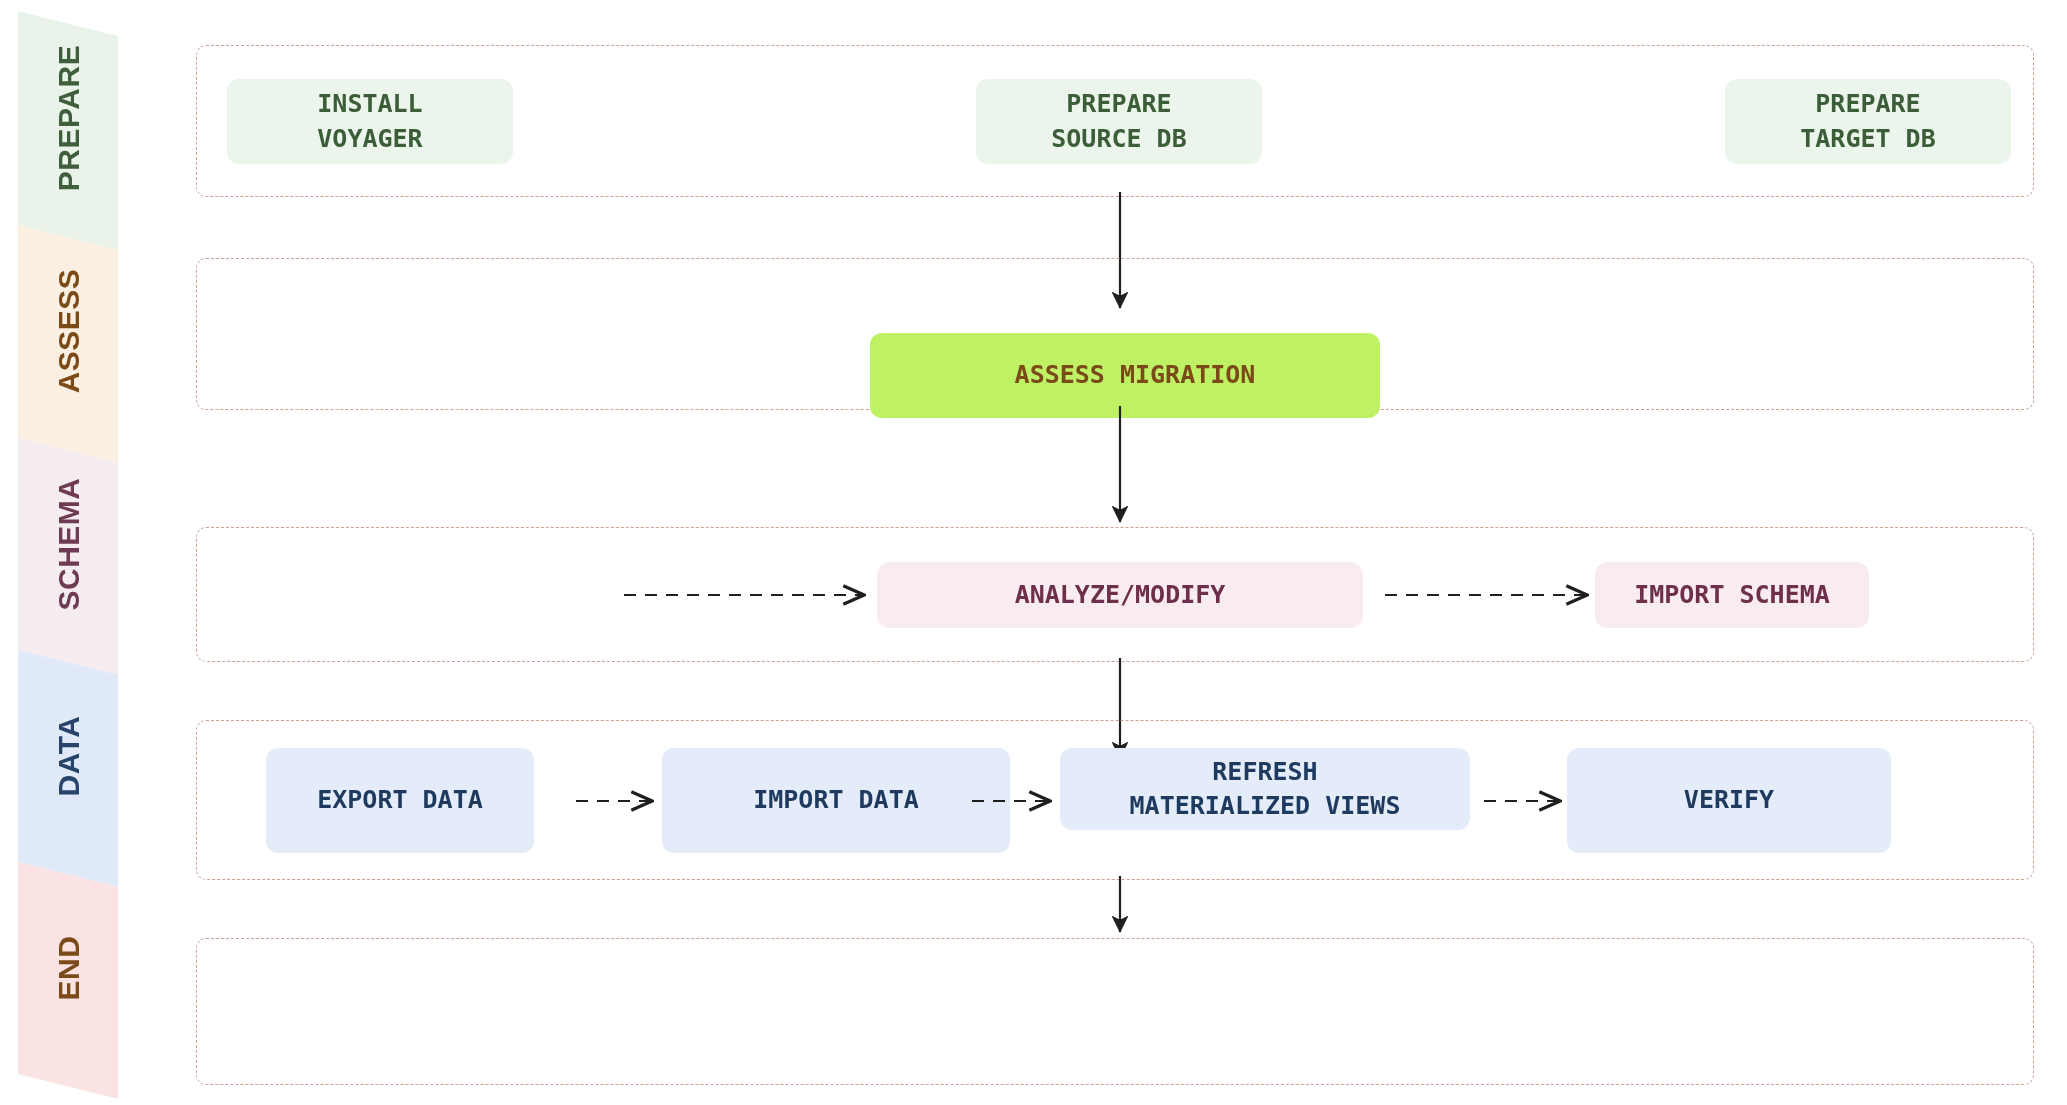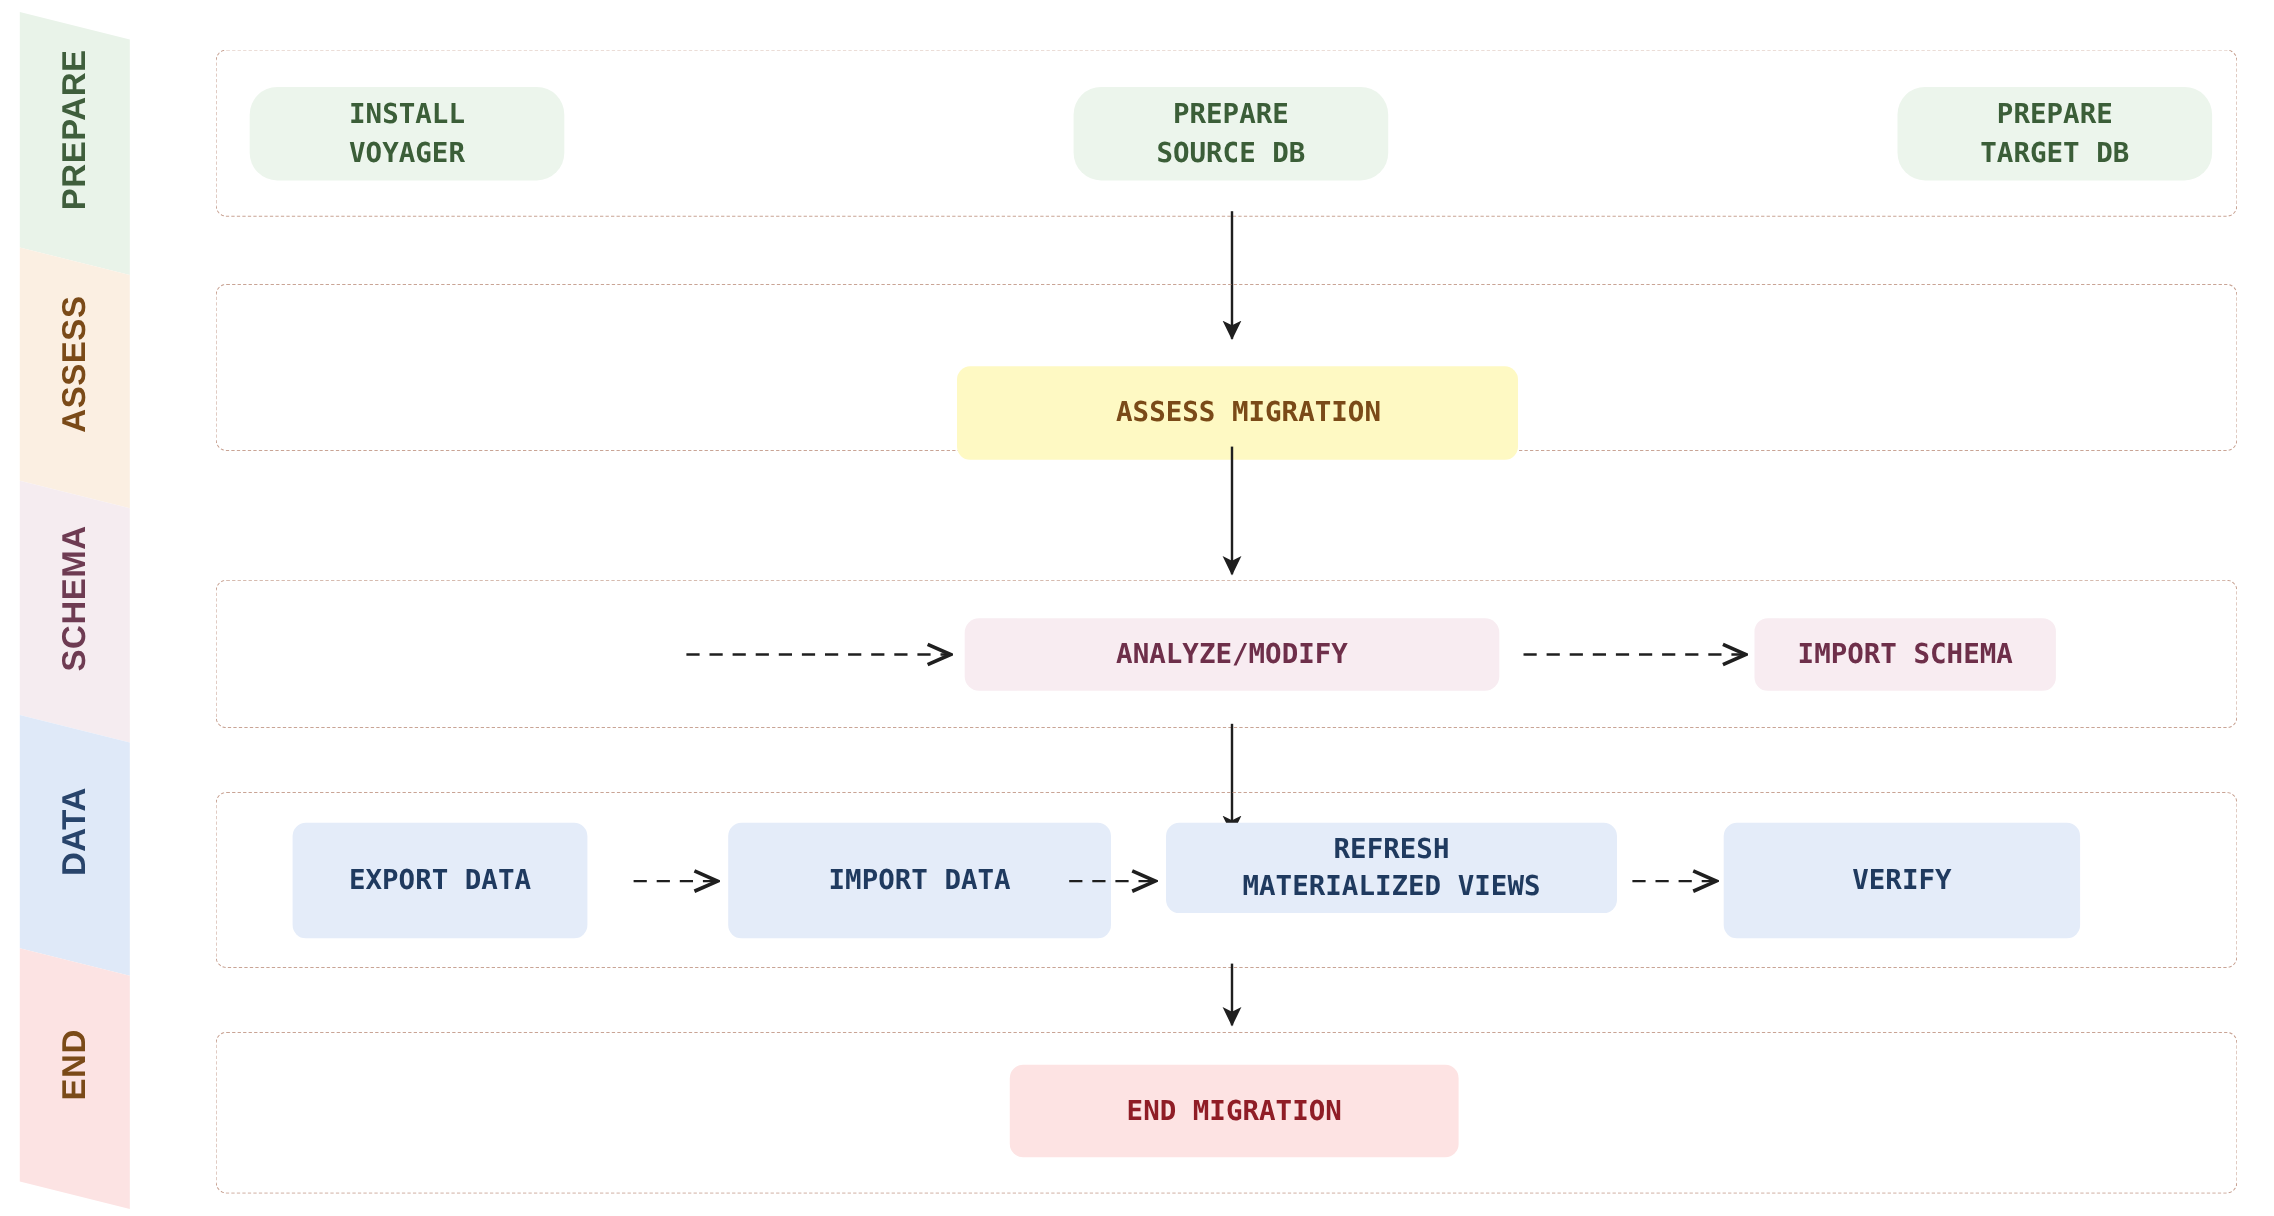--- a/index.html
+++ b/index.html
@@ -54,22 +54,22 @@
     border-radius: 12px;
     font-family: "DejaVu Sans Mono", "Liberation Mono", monospace;
     font-weight: bold;
     font-size: 25px;
     line-height: 1.38;
     letter-spacing: 0px;
     white-space: pre-line;
     padding: 6px 10px;
   }
 
-  .node.prepare { background: #ecf5ec; color: #3b5e38; border-radius: 25px; }
-  .node.assess  { background: #fef9c3; color: #7a4a18; padding-left: 30px; }
+  .node.prepare { background: #ecf5ec; color: #3b5e38; }
+  .node.assess  { background: #bef264; color: #7a4a18; padding-left: 30px; }
   .node.schema  { background: #f8ecf1; color: #6e2f4a; }
   .node.data    { background: #e4ecf9; color: #1f3a5f; }
   .node.end     { background: #fde3e3; color: #8f1d26; }
 
   .arrow-svg {
     position: absolute;
     overflow: visible;
     pointer-events: none;
   }
 </style>
@@ -219,16 +219,15 @@
       <defs>
         <marker id="arrowSolid4" markerWidth="9" markerHeight="9" refX="7.5" refY="4.5" orient="auto" markerUnits="strokeWidth">
           <path d="M0,0.6 L8,4.5 L0,8.4 L1.9,4.5 z" fill="#1f1f1f"></path>
         </marker>
       </defs>
       <line x1="50" y1="2" x2="50" y2="58" stroke="#1f1f1f" stroke-width="2.2" marker-end="url(#arrowSolid4)"></line>
     </svg>
 
     <div class="row-band" style="left:26px; top:938px; width:1838px; height:147px;"></div>
 
-    <div class="node end" style="left:748px; top:968px; width:408px; height:84px;">END MIGRATION</div>
 
   </div>
 </div>
 
 </body></html>

